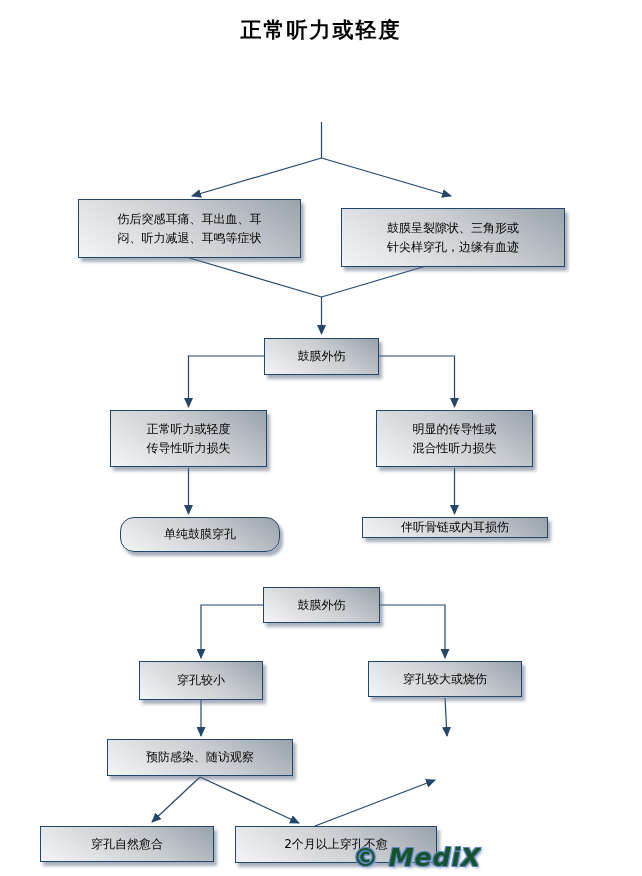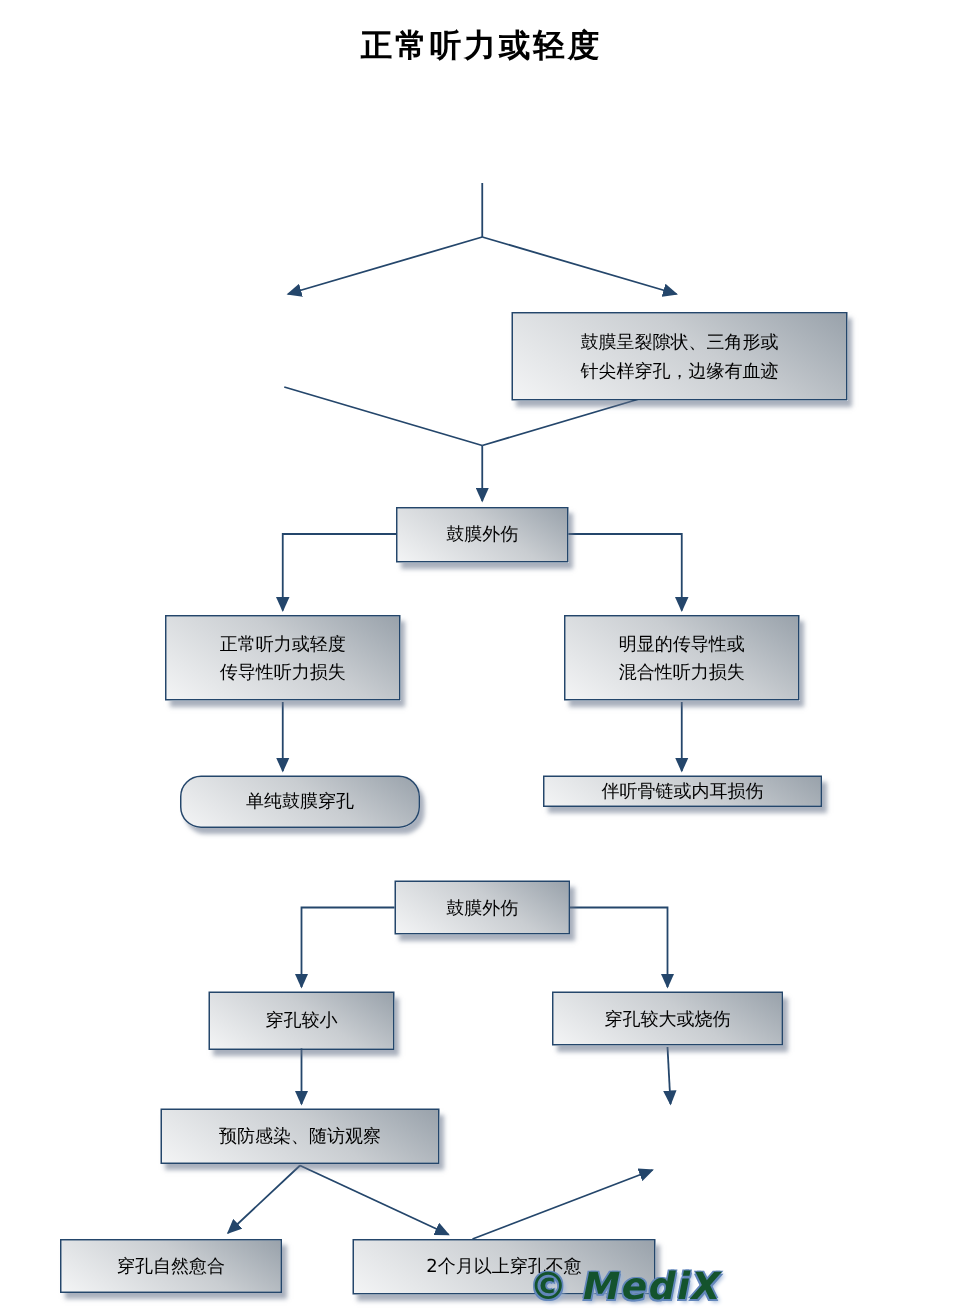--- a/index.html
+++ b/index.html
@@ -101,20 +101,22 @@
       <line x1="445" y1="698" x2="447" y2="736" marker-end="url(#arrow)"></line>
 
       <line x1="200" y1="777" x2="152" y2="822" marker-end="url(#arrow)"></line>
       <line x1="200" y1="777" x2="299" y2="823" marker-end="url(#arrow)"></line>
 
       <line x1="315" y1="826" x2="435" y2="780" marker-end="url(#arrow)"></line>
     </g>
   </svg>
 
 
+  <div class="node" style="left:78px;  top:199px; width:223px; height:59px;">伤后突感耳痛、耳出血、耳
+闷、听力减退、耳鸣等症状</div>
 
   <div class="node" style="left:341px; top:208px; width:224px; height:59px;">鼓膜呈裂隙状、三角形或
 针尖样穿孔，边缘有血迹</div>
 
   <div class="node" style="left:264px; top:338px; width:115px; height:37px;">鼓膜外伤</div>
 
   <div class="node" style="left:110px; top:410px; width:157px; height:57px;">正常听力或轻度
 传导性听力损失</div>
 
   <div class="node" style="left:376px; top:410px; width:157px; height:57px;">明显的传导性或
@@ -126,19 +128,19 @@
 
   <div class="node" style="left:263px; top:587px; width:117px; height:36px;">鼓膜外伤</div>
 
   <div class="node" style="left:139px; top:661px; width:124px; height:39px;">穿孔较小</div>
 
   <div class="node" style="left:368px; top:661px; width:154px; height:36px;">穿孔较大或烧伤</div>
 
   <div class="node" style="left:107px; top:739px; width:186px; height:37px;">预防感染、随访观察</div>
 
 
-  <div class="node" style="left:40px;  top:826px; width:148px; height:36px;">穿孔自然愈合</div>
+  <div class="node" style="left:40px;  top:826px; width:174px; height:36px;">穿孔自然愈合</div>
 
   <div class="node" style="left:235px; top:826px; width:202px; height:37px;">2个月以上穿孔不愈</div>
 
   <div class="watermark">© MediX</div>
 
 </div>
 
 </body></html>

